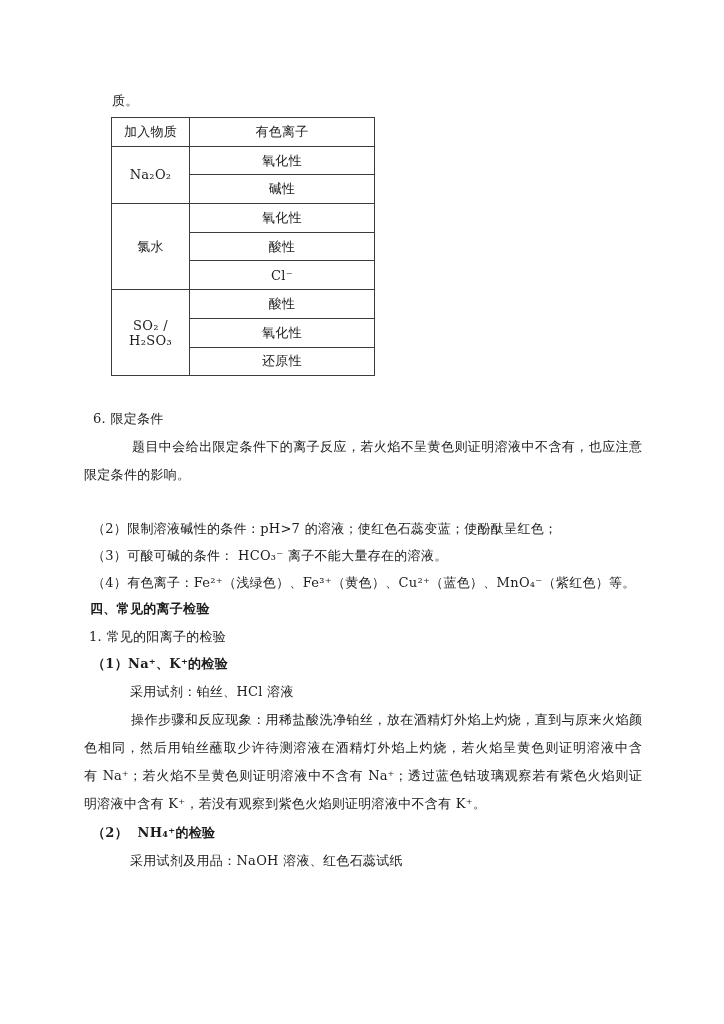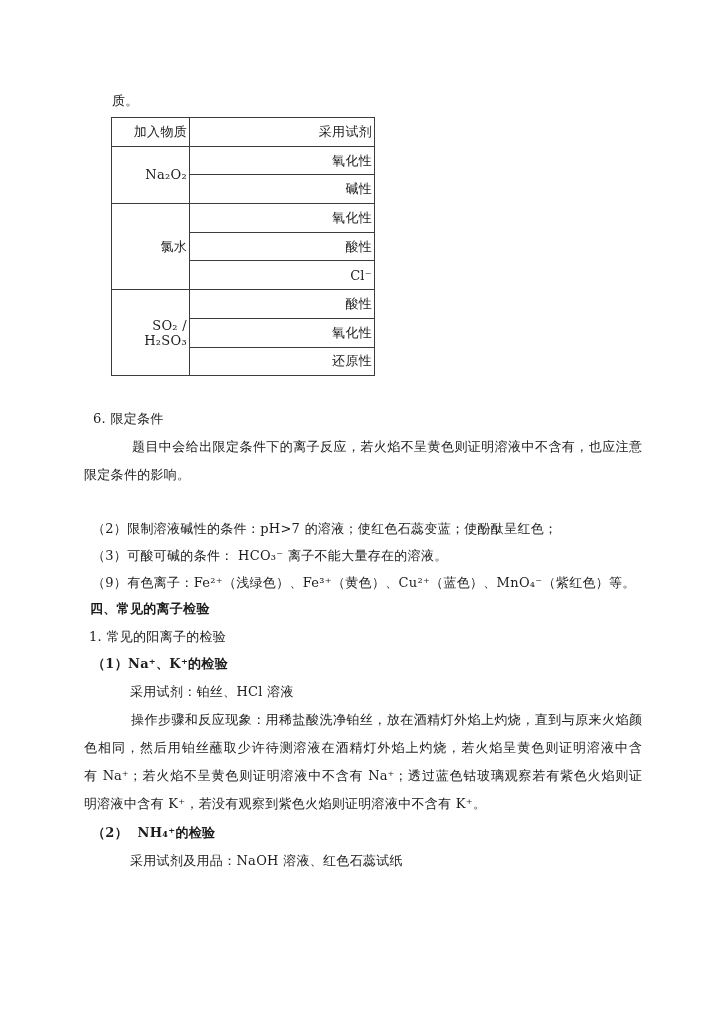--- a/index.html
+++ b/index.html
@@ -35,41 +35,41 @@
     position: absolute;
     left: 111px;
     top: 117px;
     border-collapse: collapse;
     table-layout: fixed;
     font-size: 13px;
     color: #1c1c1c;
   }
   table.ptable td {
     border: 1px solid #3c3c3c;
-    text-align: right;
+    text-align: center;
     vertical-align: middle;
     height: 27.7px;
     padding: 0 2px;
     letter-spacing: 0.3px;
   }
   table.ptable td.c1 { width: 73px; }
   table.ptable td.c2 { width: 180px; }
 </style>
 </head>
 <body>
 
 <div class="page">
 
   <div class="l" style="left:112px; top:92px">质。</div>
 
   <table class="ptable">
     <tbody>
         <tr>
           <td class="c1">加入物质</td>
-          <td class="c2">采用试剂</td>
+          <td class="c2">有色离子</td>
         </tr>
         <tr>
           <td class="c1" rowspan="2">Na₂O₂</td>
           <td class="c2">氧化性</td>
         </tr>
         <tr>
           <td class="c2">碱性</td>
         </tr>
         <tr>
           <td class="c1" rowspan="3">氯水</td>
@@ -98,21 +98,21 @@
 
   <div class="l justify" style="left:132px; top:438px; width:510px">题目中会给出限定条件下的离子反应，若火焰不呈黄色则证明溶液中不含有，也应注意</div>
 
   <div class="l" style="left:84px; top:466px">限定条件的影响。</div>
 
 
   <div class="l" style="left:92px; top:520px">（2）限制溶液碱性的条件：pH&gt;7 的溶液；使红色石蕊变蓝；使酚酞呈红色；</div>
 
   <div class="l" style="left:92px; top:547px">（3）可酸可碱的条件： HCO₃⁻ 离子不能大量存在的溶液。</div>
 
-  <div class="l" style="left:92px; top:574px">（9）有色离子：Fe²⁺（浅绿色）、Fe³⁺（黄色）、Cu²⁺（蓝色）、MnO₄⁻（紫红色）等。</div>
+  <div class="l" style="left:92px; top:574px">（4）有色离子：Fe²⁺（浅绿色）、Fe³⁺（黄色）、Cu²⁺（蓝色）、MnO₄⁻（紫红色）等。</div>
 
   <div class="l bold" style="left:90px; top:600px">四、常见的离子检验</div>
 
   <div class="l" style="left:89px; top:628px">1. 常见的阳离子的检验</div>
 
   <div class="l bold" style="left:92px; top:655px">（1）Na⁺、K⁺的检验</div>
 
   <div class="l" style="left:130px; top:683px">采用试剂：铂丝、HCl 溶液</div>
 
   <div class="l justify" style="left:84px; top:739px; width:558px">色相同，然后用铂丝蘸取少许待测溶液在酒精灯外焰上灼烧，若火焰呈黄色则证明溶液中含</div>

